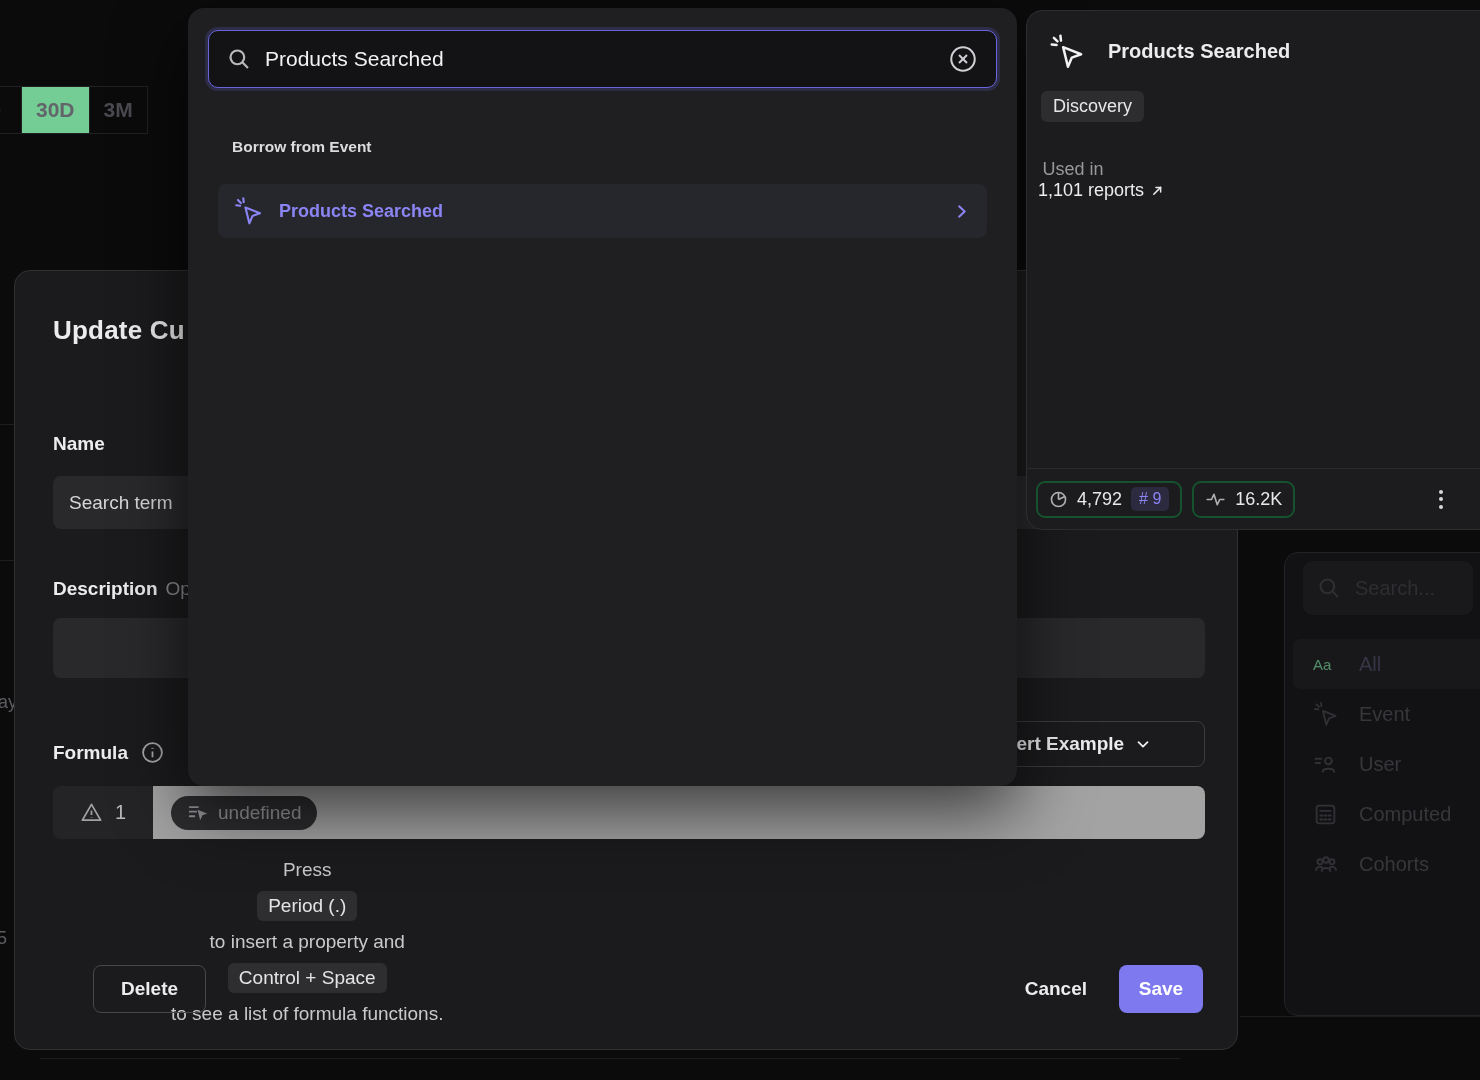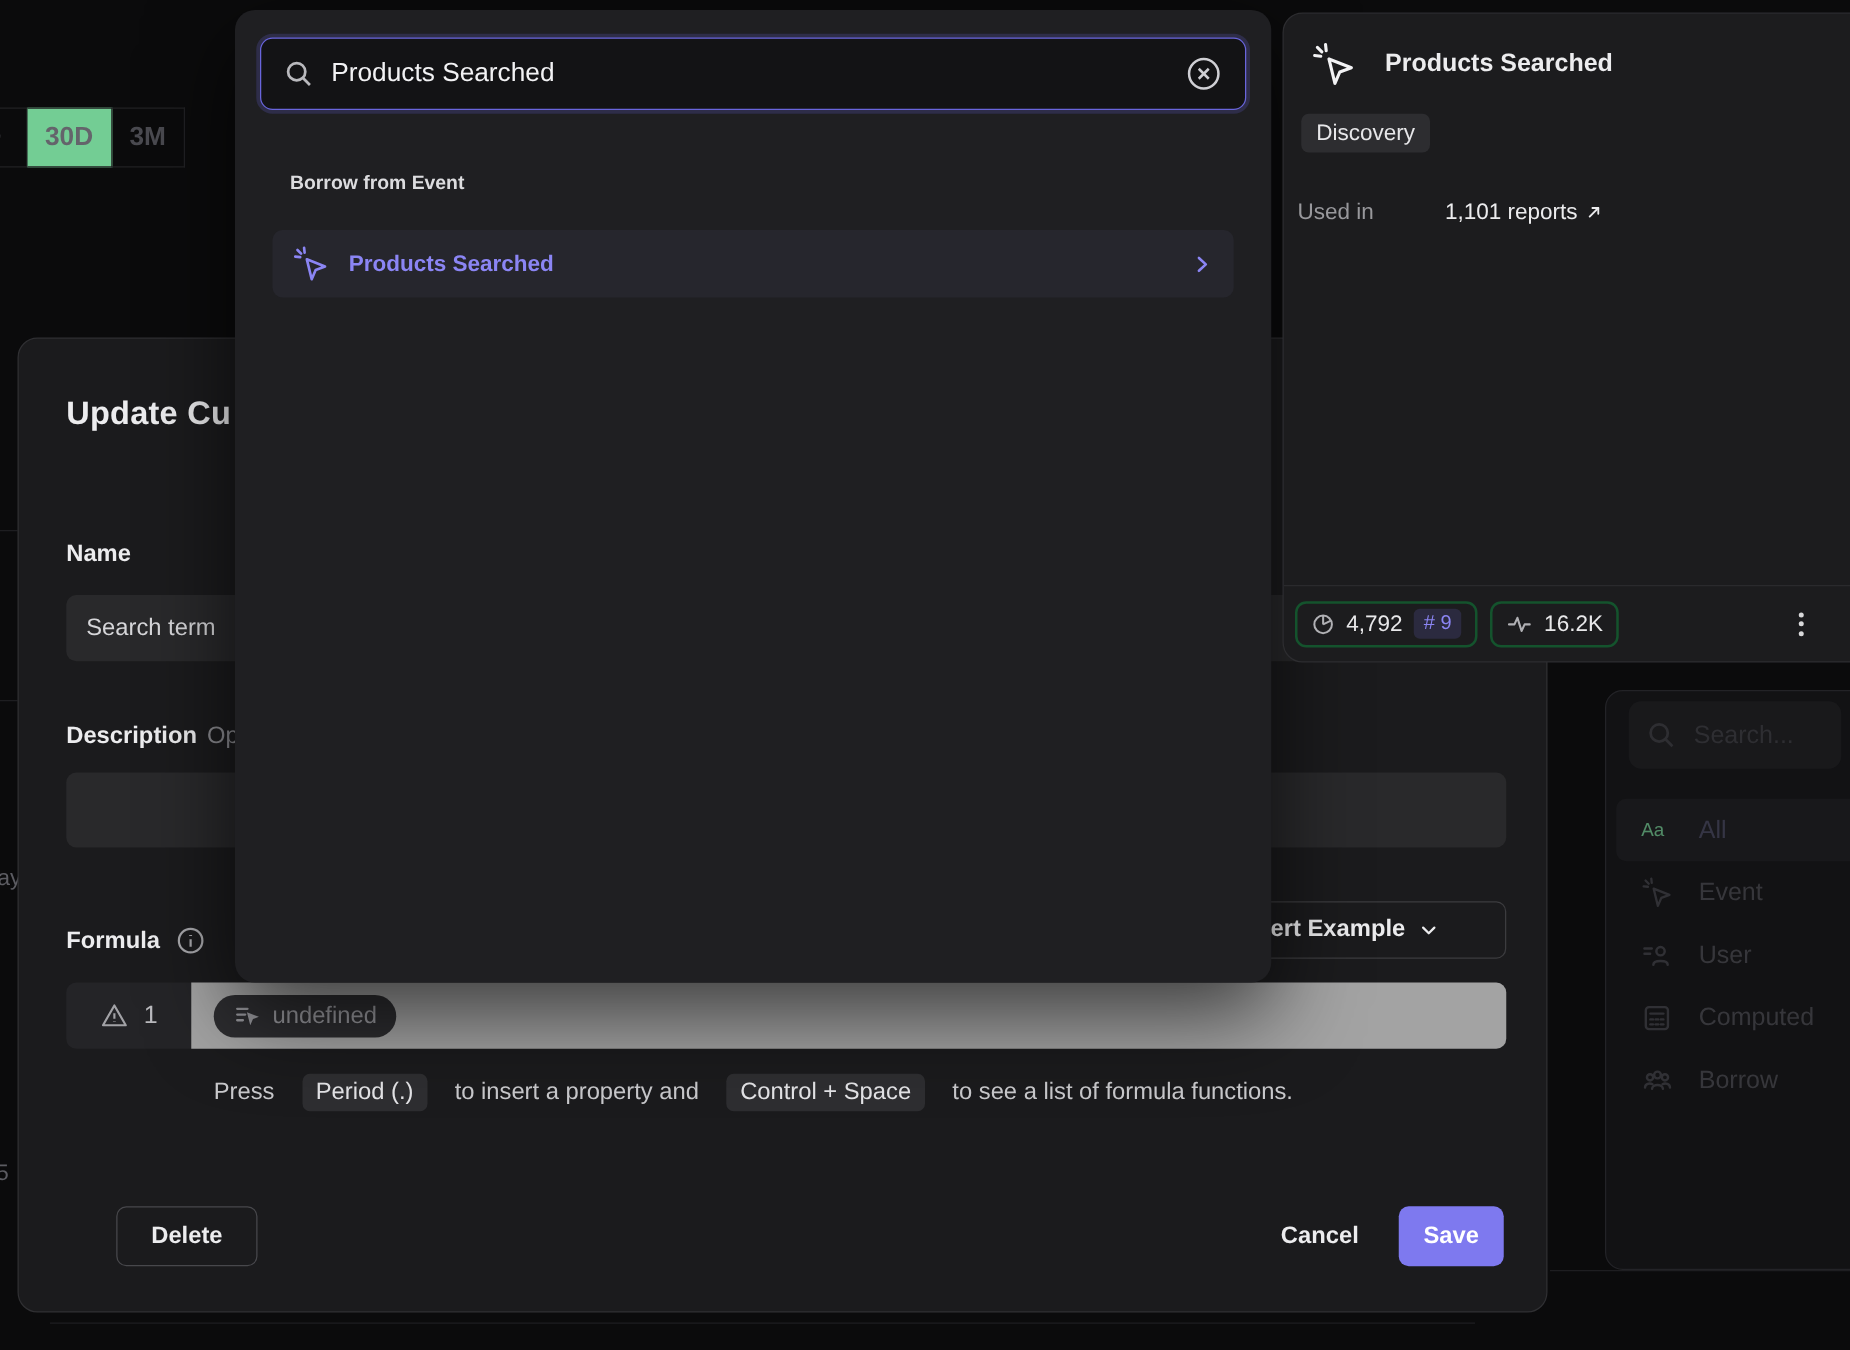--- a/index.html
+++ b/index.html
@@ -35,21 +35,21 @@
   .formula-row { position:absolute; left:38px; top:515px; width:1152px; height:53px; display:flex; }
   .warn-seg { width:100px; background:#242427; border-radius:8px 0 0 8px; display:flex; align-items:center; justify-content:center; gap:12px; color:#b9b9bd; font-size:20px; }
   .formula-field { flex:1; background:#a3a3a3; border-radius:0 8px 8px 0; display:flex; align-items:center; padding:0 18px; }
   .chip { display:flex; align-items:center; gap:9px; background:#2d2d30; border-radius:17px; padding:6px 16px; color:#98989d; font-size:19px; }
   .insert-btn {
     position:absolute; left:951px; top:450px; width:239px; height:46px;
     background:transparent; border:1px solid #3c3c3f; border-radius:8px;
     display:flex; align-items:center; gap:10px; padding-left:22px;
     color:#ececee; font-size:19px; font-weight:700; cursor:pointer;
   }
-  .hint { position:absolute; left:156px; top:588px; font-size:19px; color:#c9c9cc; display:flex; align-items:center; gap:22px; white-space:nowrap; }
+  .hint { position:absolute; left:156px; top:588px; font-size:19px; color:#c9c9cc; display:flex; align-items:center; gap:10px; white-space:nowrap;flex-direction:column; }
   .kbd { background:#2e2e31; border-radius:6px; padding:4px 11px; color:#e4e4e7; }
   .dialog-footer { position:absolute; left:38px; right:34px; top:693px; height:50px; display:flex; align-items:center;padding-left:40px; }
   .btn { border-radius:8px; font-size:19px; font-weight:700; font-family:inherit; cursor:pointer; }
   .btn-delete { height:48px; padding:0 27px; background:transparent; border:1px solid #48484c; color:#ececee; }
   .btn-cancel { margin-left:auto; background:none; border:none; color:#ececee; padding:0 10px; height:48px; }
   .btn-save { margin-left:22px; height:48px; width:84px; background:#7e79ef; border:none; color:#ffffff; }
 
   
   .modal {
     position:absolute; left:188px; top:8px; width:829px; height:778px;
@@ -72,21 +72,21 @@
   .result-label { color:#8b85f4; font-size:18px; font-weight:700; flex:1; }
 
   
   .details {
     position:absolute; left:1026px; top:10px; width:470px; height:520px;
     background:#1c1c1e; border:1px solid #2d2d30; border-radius:16px; z-index:10;
   }
   .details-head { position:absolute; left:22px; top:22px; display:flex; align-items:center; gap:22px; }
   .details-title { font-size:20px; font-weight:700; }
   .badge { position:absolute; left:14px; top:80px; background:#2d2d30; border-radius:6px; padding:5px 12px; font-size:18px; color:#e7e7e9; }
-  .used-row { position:absolute; left:11px; top:148px; display:flex; align-items:center; font-size:18px; }
+  .used-row { position:absolute; left:11px; top:148px; display:flex; align-items:center; font-size:18px;flex-direction:column; }
   .used-label { color:#98989c; width:118px; }
   .used-value { color:#ececee; display:flex; align-items:center; gap:6px; cursor:pointer; }
   .details-footer { position:absolute; left:0; right:0; bottom:0; height:61px; border-top:1px solid #2a2a2d; display:flex; align-items:center; padding:0 9px; gap:10px; }
   .stat-pill { display:flex; align-items:center; gap:9px; height:37px; border:2px solid #14532d; border-radius:9px; padding:0 11px; color:#e8e8ea; font-size:18px; cursor:pointer; }
   .rank-chip { background:rgba(126,121,239,.16); color:#8b85f4; border-radius:5px; padding:3px 8px; font-size:16px; }
   .kebab { position:absolute; left:398px; top:14px; width:32px; height:32px; display:flex; flex-direction:column; align-items:center; justify-content:center; gap:3.5px; background:none; border:none; cursor:pointer; }
   .kebab i { width:4px; height:4px; border-radius:50%; background:#d8d8da; }
 
   
   .popover {
@@ -340,17 +340,17 @@
         <span class="ic">
           <svg width="26" height="26" viewBox="0 0 24 24" fill="none" stroke="currentColor" stroke-width="1.8" stroke-linecap="round">
             <circle cx="6.5" cy="10" r="2.3"></circle>
               <circle cx="17.5" cy="10" r="2.3"></circle>
               <circle cx="12" cy="8.3" r="2.5"></circle>
             <path d="M2.8 17.5 C2.8 14.8 6.2 13.9 8.3 15.1"></path>
             <path d="M21.2 17.5 C21.2 14.8 17.8 13.9 15.7 15.1"></path>
             <path d="M8 18.5 C8 14.8 16 14.8 16 18.5"></path>
           </svg>
         </span>
-        <span class="label">Borrow</span>
+        <span class="label">Cohorts</span>
       </div>
     </div>
   </div>
 </div>
 
 </body></html>

